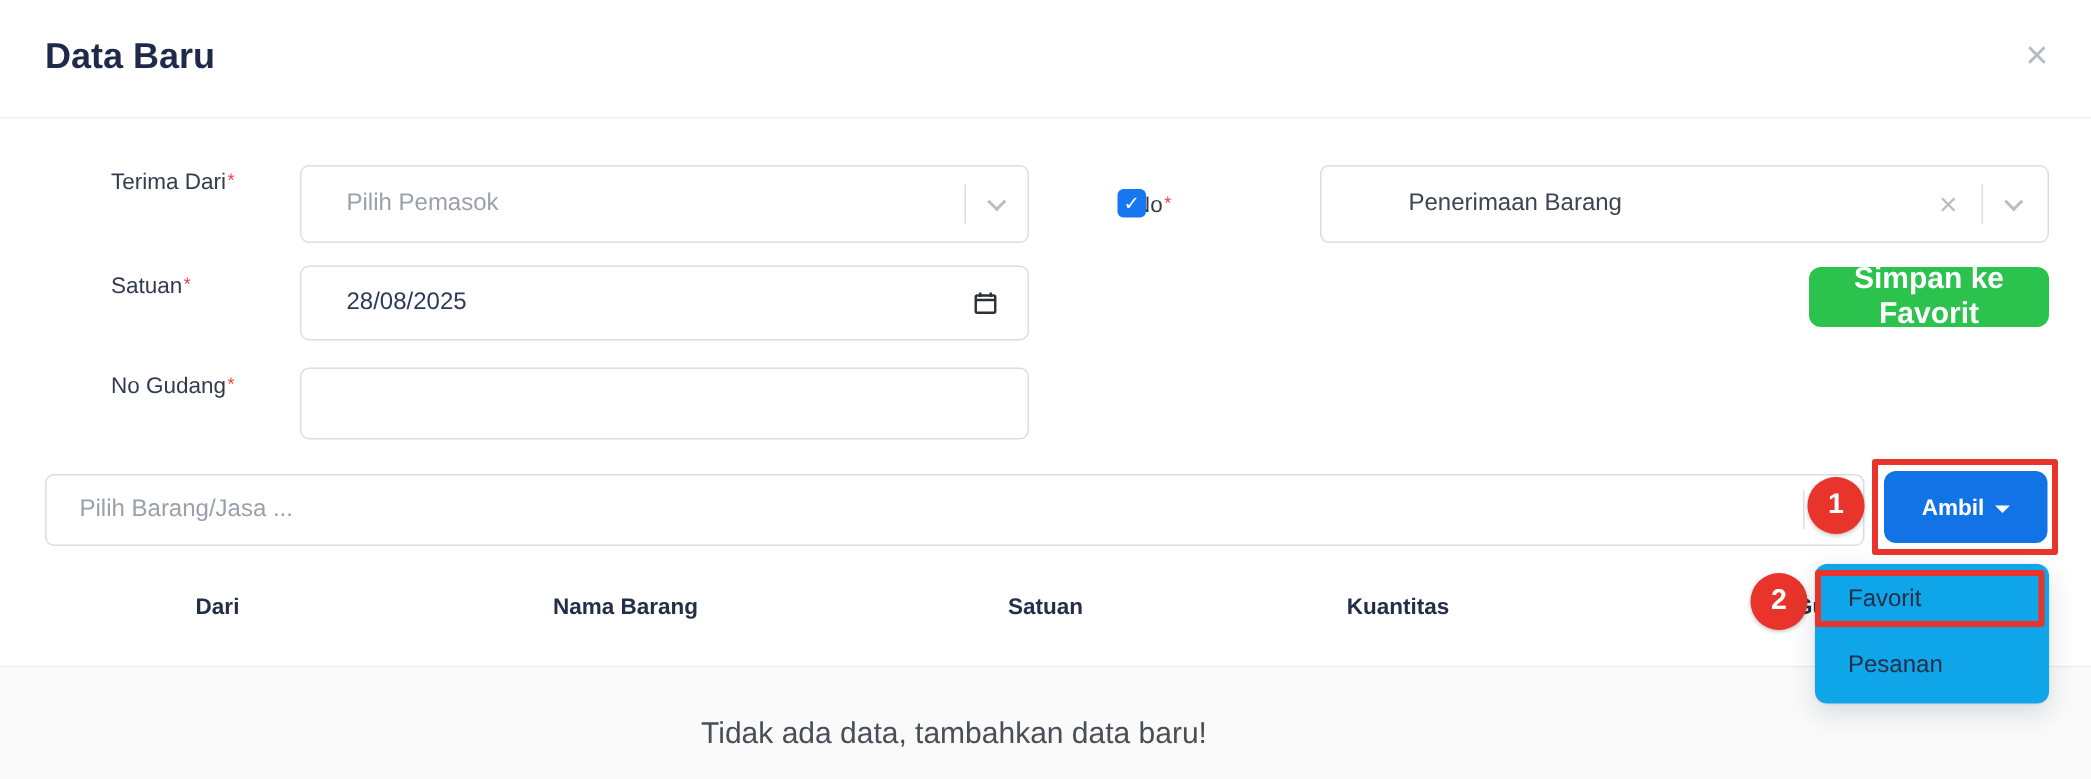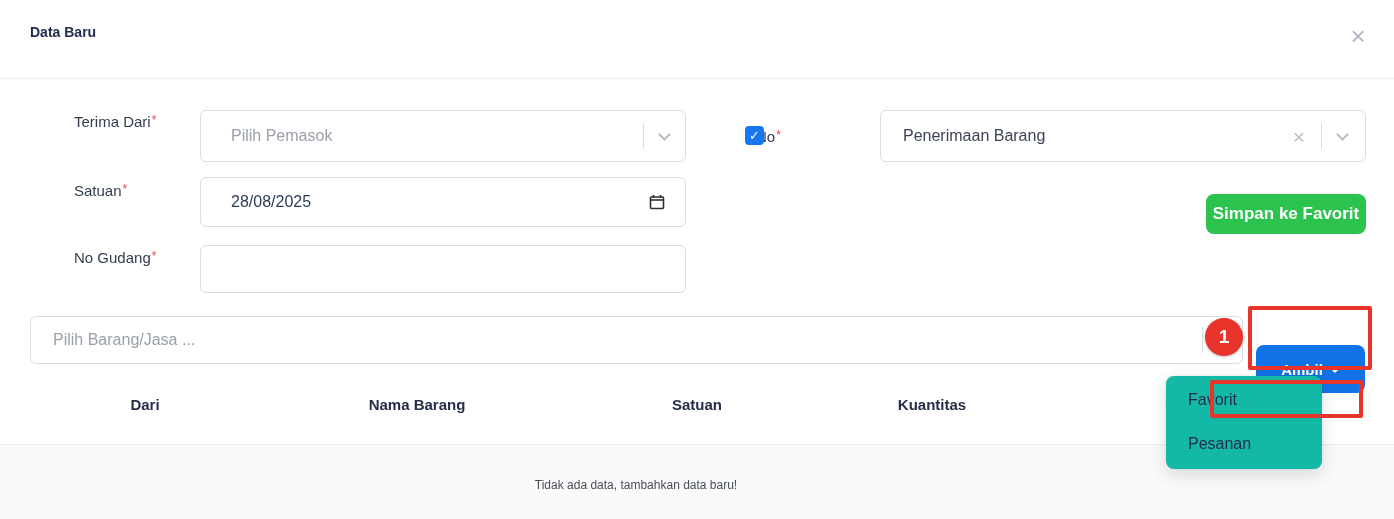--- a/index.html
+++ b/index.html
@@ -10,21 +10,21 @@
     position: relative;
     width: 1394px; height: 519px;
     background: #ffffff;
     overflow: hidden;
     color: #333c4e;
   }
 
   
   .modal-header-title {
     position: absolute; left: 30px; top: 24px;
-    font-size: 14px; font-weight: bold; color: #1f2a4b;
+    font-size: 24px; font-weight: bold; color: #1f2a4b;
   }
   .close-btn {
     position: absolute; left: 1342px; top: 20px;
     width: 32px; height: 32px;
     font-size: 26px; line-height: 32px; text-align: center;
     color: #b3bac6; cursor: pointer; font-weight: 400;
   }
   .header-divider {
     position: absolute; left: 0; top: 78px; width: 1394px; height: 1px;
     background: #eceef1;
@@ -60,37 +60,36 @@
   .checkbox {
     position: absolute; left: 745px; top: 126px;
     width: 19px; height: 19px; border-radius: 4px;
     background: #1677f0; color: #fff;
     font-size: 13px; font-weight: bold;
     display: flex; align-items: center; justify-content: center;
     cursor: pointer;
   }
 
   .sel-jenis { left: 880px; top: 110px; width: 486px; height: 52px; padding: 0 18px 0 22px; }
-  .sel-jenis .value-text { flex: 1; }
+  .sel-jenis .value-text { flex: 1; margin-left: 36px; }
   .sel-jenis .clear-x { margin-right: 16px; }
   .sel-jenis .vert-divider { margin-right: 16px; }
 
   
   .lbl-tanggal { left: 30px; top: 182px; }
   .date-input { left: 200px; top: 177px; width: 486px; height: 50px; padding: 0 20px 0 30px; }
   .date-input .value-text { flex: 1; color: #2c3a57; }
   .cal-icon { width: 16px; height: 16px; }
 
   .btn-green {
     position: absolute; left: 1206px; top: 178px; width: 160px; height: 40px;
     background: #2cc24e; color: #fff; border: none; border-radius: 8px;
-    font-size: 17px; font-weight: bold; font-family: inherit;
+    font-size: 20px; font-weight: bold; font-family: inherit;
     display: flex; align-items: center; justify-content: center;
     cursor: pointer;
-    margin-top: 16px;
   }
 
   
   .lbl-noterima { left: 30px; top: 249px; }
   .input-noterima { left: 200px; top: 245px; width: 486px; height: 48px; }
   .input-noterima input {
     width: 100%; height: 100%; border: none; outline: none;
     font: 16px "Liberation Sans", sans-serif; color: #3c4454;
     padding: 0 16px; background: transparent;
   }
@@ -108,47 +107,47 @@
   .th-0 { left: 145px; } .th-1 { left: 417px; } .th-2 { left: 697px; }
   .th-3 { left: 932px; } .th-4 { left: 1225px; }
 
   .table-divider { position: absolute; left: 0; top: 444px; width: 1394px; height: 1px; background: #ededee; }
   .empty-band {
     position: absolute; left: 0; top: 445px; width: 1394px; height: 74px;
     background: #fafafa;
   }
   .empty-text {
     position: absolute; left: 636px; top: 478px; transform: translateX(-50%);
-    font-size: 12px; color: #494e57; white-space: nowrap;
+    font-size: 20px; color: #494e57; white-space: nowrap;
   }
 
   
   .hl-rect {
     position: absolute; border: 4px solid #e8342a; border-radius: 2px;
     z-index: 12; pointer-events: none;
   }
   .hl-ambil { left: 1248px; top: 306px; width: 124px; height: 64px; }
   .hl-favorit { left: 1210px; top: 380px; width: 153px; height: 38px; }
 
   .btn-ambil {
     position: absolute; left: 1256px; top: 314px; width: 109px; height: 48px;
     background: #1273e6; color: #fff; border: none; border-radius: 8px;
     font-size: 15px; font-weight: bold; font-family: inherit;
     display: flex; align-items: center; justify-content: center; gap: 7px;
-    cursor: pointer; z-index: 6; margin-top: 31px;
+    cursor: pointer; z-index: 6;
   }
   .caret-down {
     width: 0; height: 0; margin-top: 2px;
     border-left: 5px solid transparent; border-right: 5px solid transparent;
     border-top: 5px solid #ffffff;
   }
 
   .dropdown-menu {
-    position: absolute; left: 1166px; top: 376px; width: 156px; height: 93px;
-    background: #14b8a6; border-radius: 8px;
+    position: absolute; left: 1210px; top: 376px; width: 156px; height: 93px;
+    background: #0ea5e9; border-radius: 8px;
     box-shadow: 0 6px 18px rgba(40,50,70,.16), 0 0 0 1px rgba(0,0,0,.03);
     z-index: 10; padding-top: 2px;
   }
   .dropdown-item {
     height: 44px; display: flex; align-items: center;
     padding-left: 22px; font-size: 16px; color: #252e48; cursor: pointer;
   }
 
   .step-badge {
     position: absolute; width: 38px; height: 38px; border-radius: 50%;

